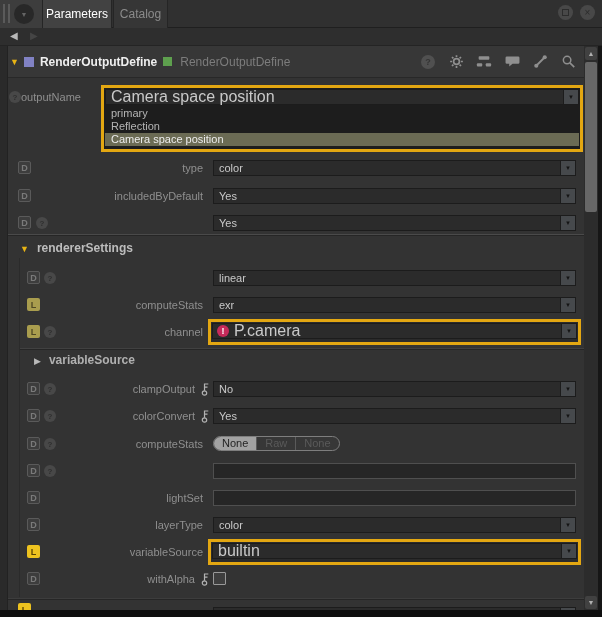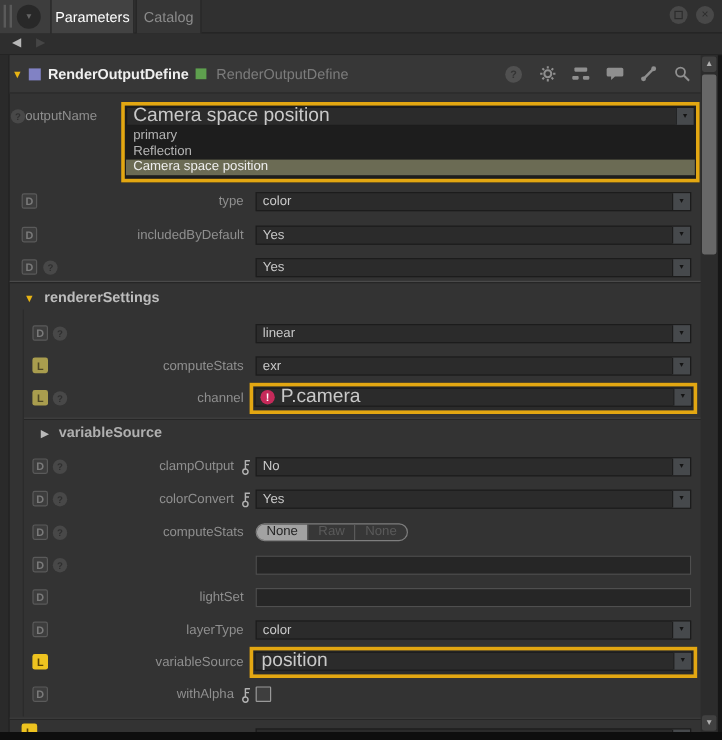--- a/index.html
+++ b/index.html
@@ -341,21 +341,21 @@
       <span class="ddbtn">▼</span>
     </div>
   </div>
 
   <div class="prow" style="top:544px">
     <span class="badge lb b2">L</span>
     <span class="plabel">variableSource</span>
   </div>
   <div class="hlwrap" style="left:208px;top:539px;width:373px;height:26px">
     <div class="dd" style="width:100%">
-      <span class="ddval">position</span>
+      <span class="ddval">builtin</span>
       <span class="ddbtn">▼</span>
     </div>
   </div>
 
   <div class="prow" style="top:571px">
     <span class="badge d b2">D</span>
     <span class="plabel" style="width:155px">withAlpha</span>
     <span class="keyicon"><svg viewBox="0 0 11 16" width="11" height="16">
           <g stroke="#b3b3b3" stroke-width="1.2" fill="none">
             <circle cx="4.5" cy="12" r="2.2"></circle>

